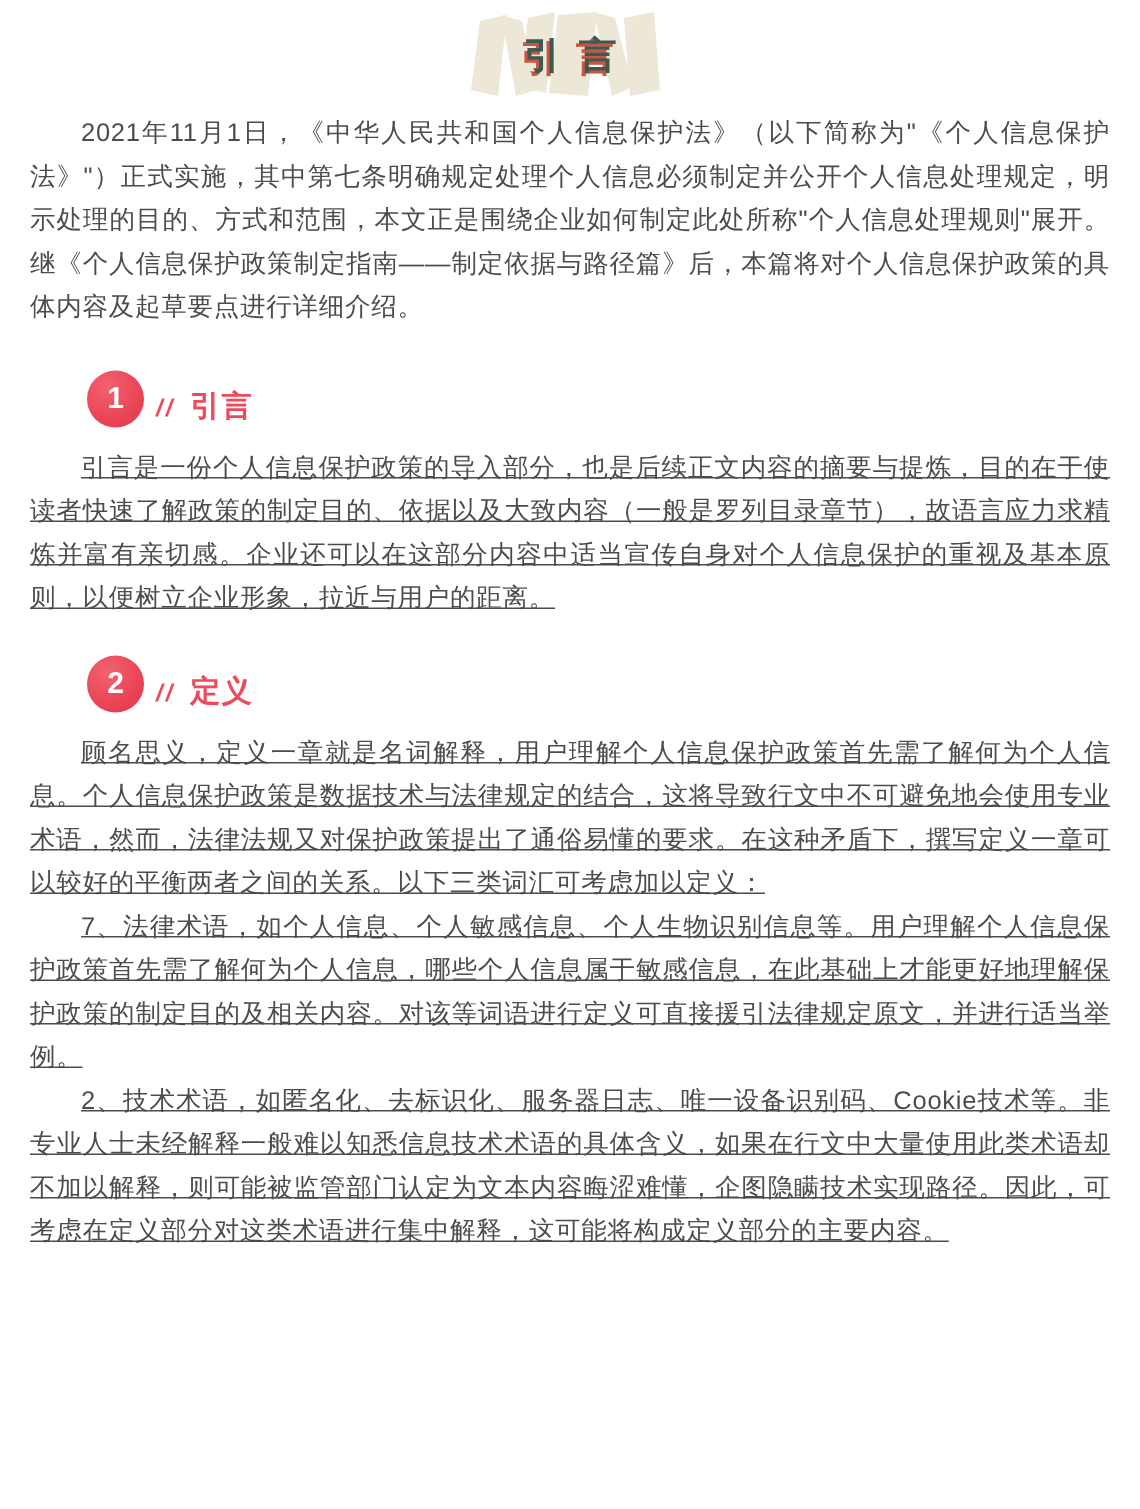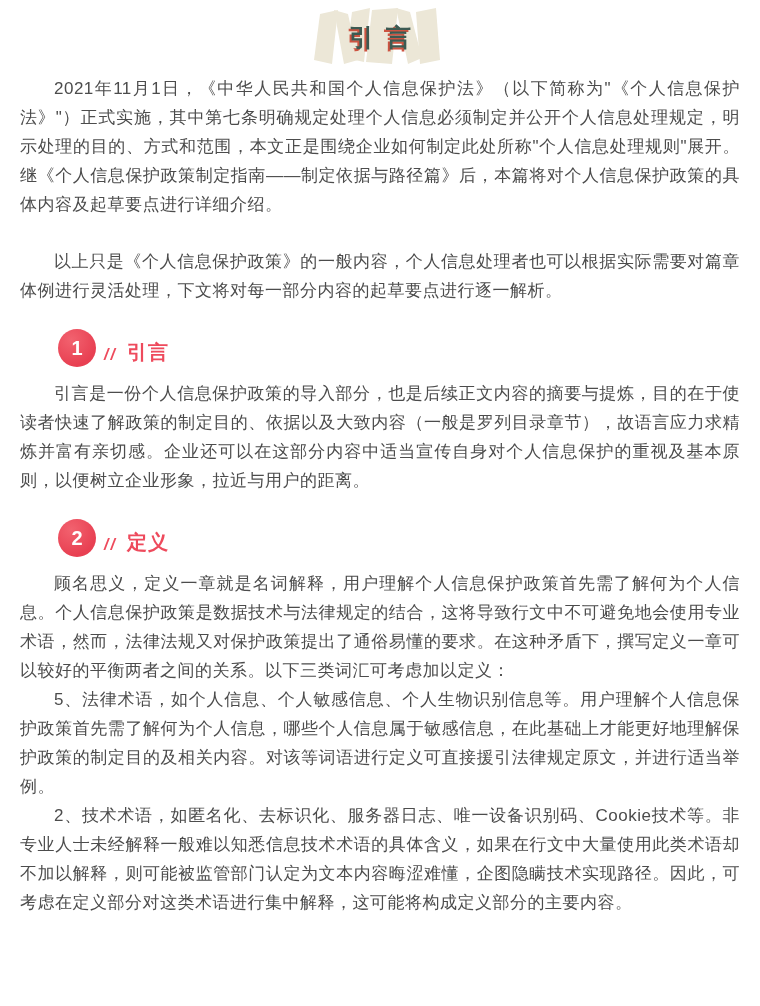--- a/index.html
+++ b/index.html
@@ -85,62 +85,61 @@
     color: #ee4a5c;
     margin: 14px 10px 0 8px;
   }
   .section-title {
     font-size: 20px;
     font-weight: bold;
     color: #ee4a5c;
     margin-top: 8px;
     letter-spacing: 1px;
   }
-  .section-paras .para { margin-bottom: 0; }
+  .section-paras .para { margin-bottom: 0; text-decoration: underline; }
 </style>
 </head>
 <body>
 
 <div class="page">
 
   <header class="title-block">
     <svg class="title-decor" width="132" height="58" viewBox="0 0 132 58" aria-hidden="true">
       <polygon points="6,6 24,2 18,56 0,52" fill="#ece7d7"></polygon>
       <polygon points="20,2 34,6 44,52 30,56" fill="#ece7d7"></polygon>
       <polygon points="38,4 56,0 50,54 32,50" fill="#ece7d7"></polygon>
       <polygon points="58,2 84,0 78,56 52,54" fill="#ece7d7"></polygon>
       <polygon points="82,0 96,4 108,50 94,56" fill="#ece7d7"></polygon>
       <polygon points="102,4 122,0 126,52 106,56" fill="#ece7d7"></polygon>
     </svg>
     <h1 class="page-title">引言</h1>
   </header>
 
   <main>
     <p class="para gap-after">2021年11月1日，《中华人民共和国个人信息保护法》（以下简称为"《个人信息保护法》"）正式实施，其中第七条明确规定处理个人信息必须制定并公开个人信息处理规定，明示处理的目的、方式和范围，本文正是围绕企业如何制定此处所称"个人信息处理规则"展开。继《个人信息保护政策制定指南——制定依据与路径篇》后，本篇将对个人信息保护政策的具体内容及起草要点进行详细介绍。</p>
-    <p class="para">以上只是《个人信息保护政策》的一般内容，个人信息处理者也可以根据实际需要对篇章体例进行灵活处理，下文将对每一部分内容的起草要点进行逐一解析。</p>
 
     <section class="section-block">
       <div class="section-heading">
         <span class="section-badge">1</span>
         <span class="section-slashes">//</span>
         <span class="section-title">引言</span>
       </div>
       <div class="section-paras">
         <p class="para">引言是一份个人信息保护政策的导入部分，也是后续正文内容的摘要与提炼，目的在于使读者快速了解政策的制定目的、依据以及大致内容（一般是罗列目录章节），故语言应力求精炼并富有亲切感。企业还可以在这部分内容中适当宣传自身对个人信息保护的重视及基本原则，以便树立企业形象，拉近与用户的距离。</p>
       </div>
     </section>
 
     <section class="section-block">
       <div class="section-heading">
         <span class="section-badge">2</span>
         <span class="section-slashes">//</span>
         <span class="section-title">定义</span>
       </div>
       <div class="section-paras">
         <p class="para">顾名思义，定义一章就是名词解释，用户理解个人信息保护政策首先需了解何为个人信息。个人信息保护政策是数据技术与法律规定的结合，这将导致行文中不可避免地会使用专业术语，然而，法律法规又对保护政策提出了通俗易懂的要求。在这种矛盾下，撰写定义一章可以较好的平衡两者之间的关系。以下三类词汇可考虑加以定义：</p>
-        <p class="para">5、法律术语，如个人信息、个人敏感信息、个人生物识别信息等。用户理解个人信息保护政策首先需了解何为个人信息，哪些个人信息属于敏感信息，在此基础上才能更好地理解保护政策的制定目的及相关内容。对该等词语进行定义可直接援引法律规定原文，并进行适当举例。</p>
+        <p class="para">7、法律术语，如个人信息、个人敏感信息、个人生物识别信息等。用户理解个人信息保护政策首先需了解何为个人信息，哪些个人信息属于敏感信息，在此基础上才能更好地理解保护政策的制定目的及相关内容。对该等词语进行定义可直接援引法律规定原文，并进行适当举例。</p>
         <p class="para">2、技术术语，如匿名化、去标识化、服务器日志、唯一设备识别码、Cookie技术等。非专业人士未经解释一般难以知悉信息技术术语的具体含义，如果在行文中大量使用此类术语却不加以解释，则可能被监管部门认定为文本内容晦涩难懂，企图隐瞒技术实现路径。因此，可考虑在定义部分对这类术语进行集中解释，这可能将构成定义部分的主要内容。</p>
 
       </div>
     </section>
   </main>
 
 </div>
 
 </body></html>

